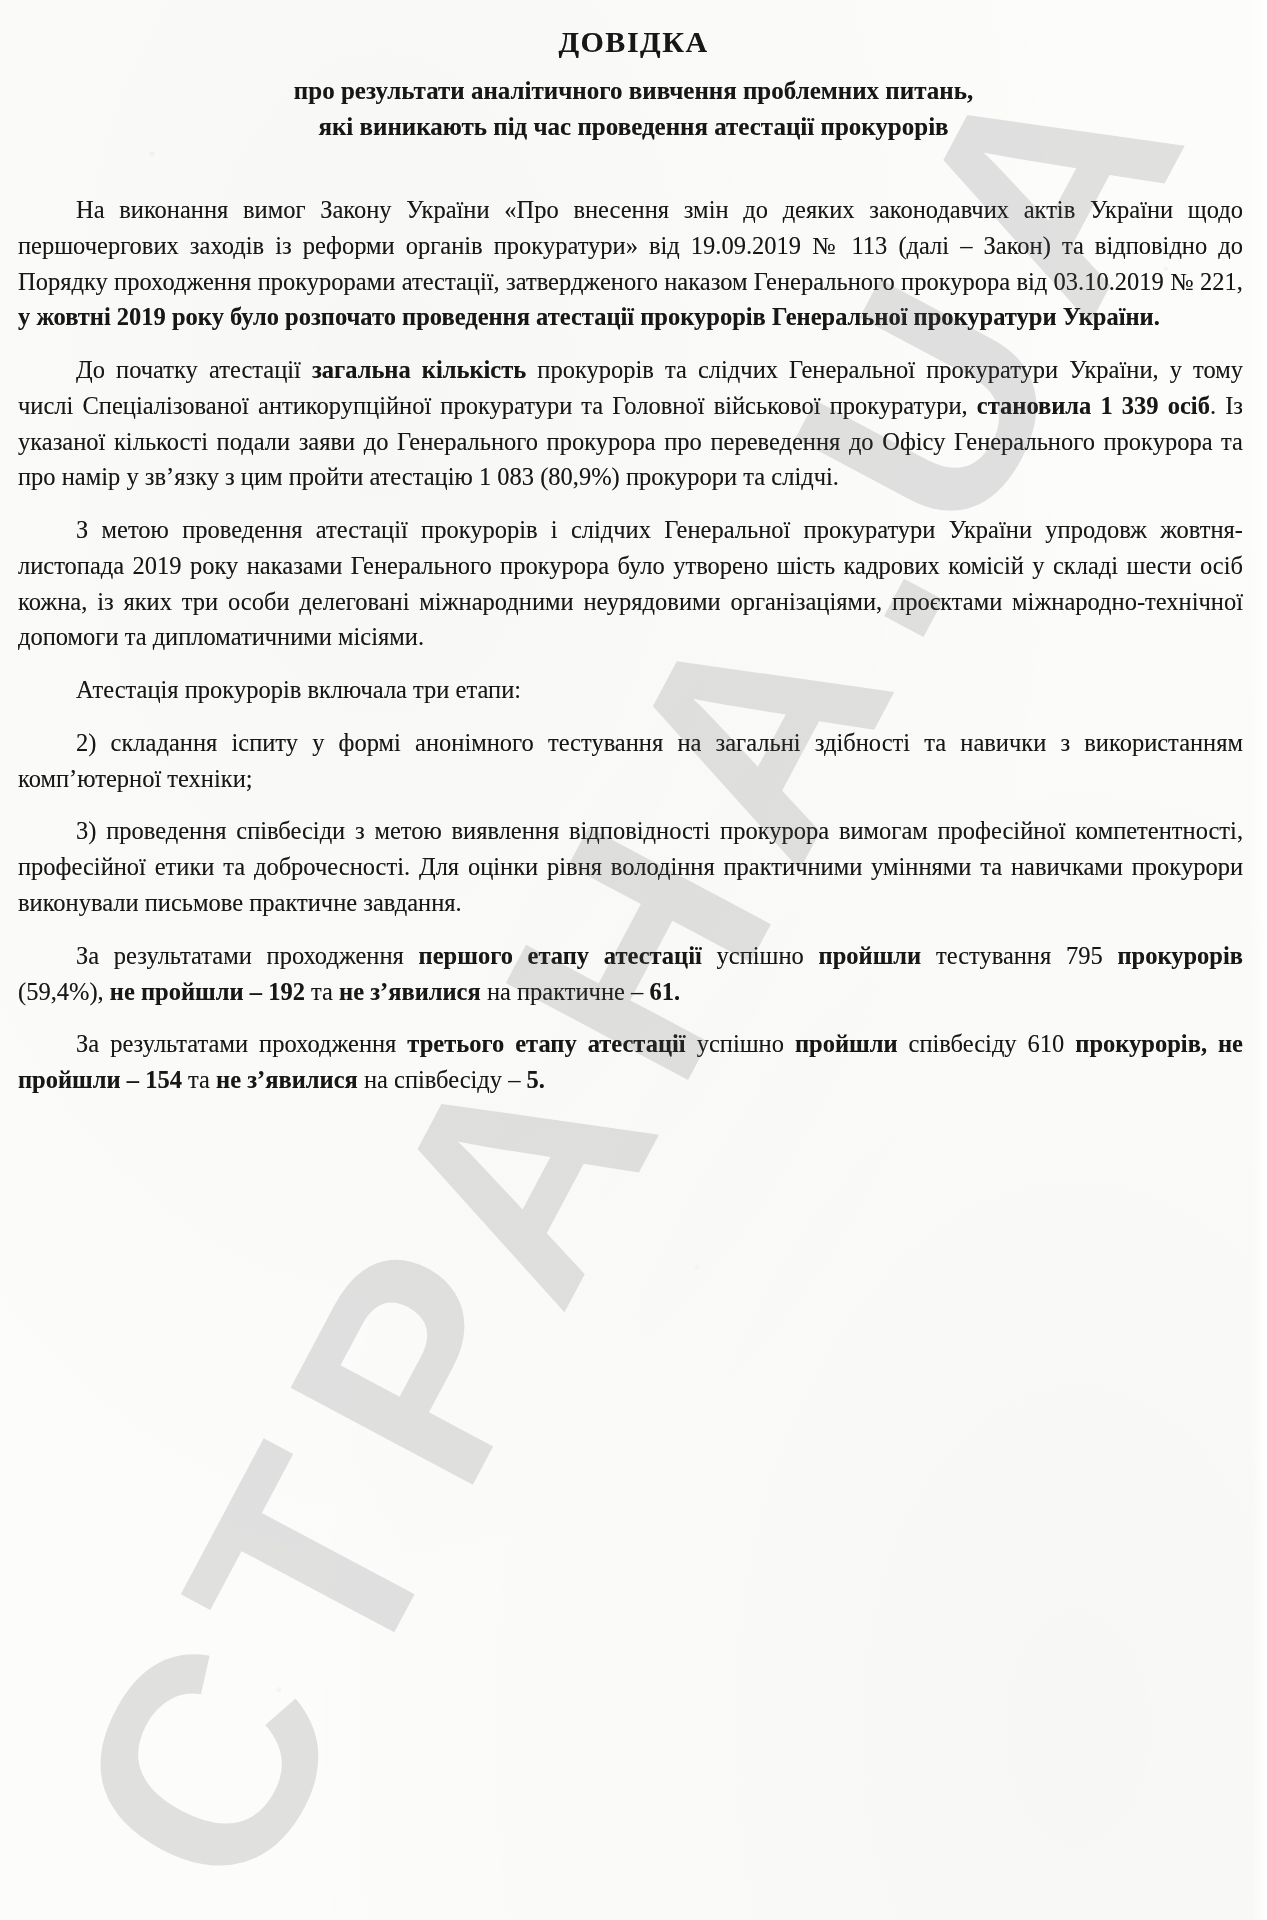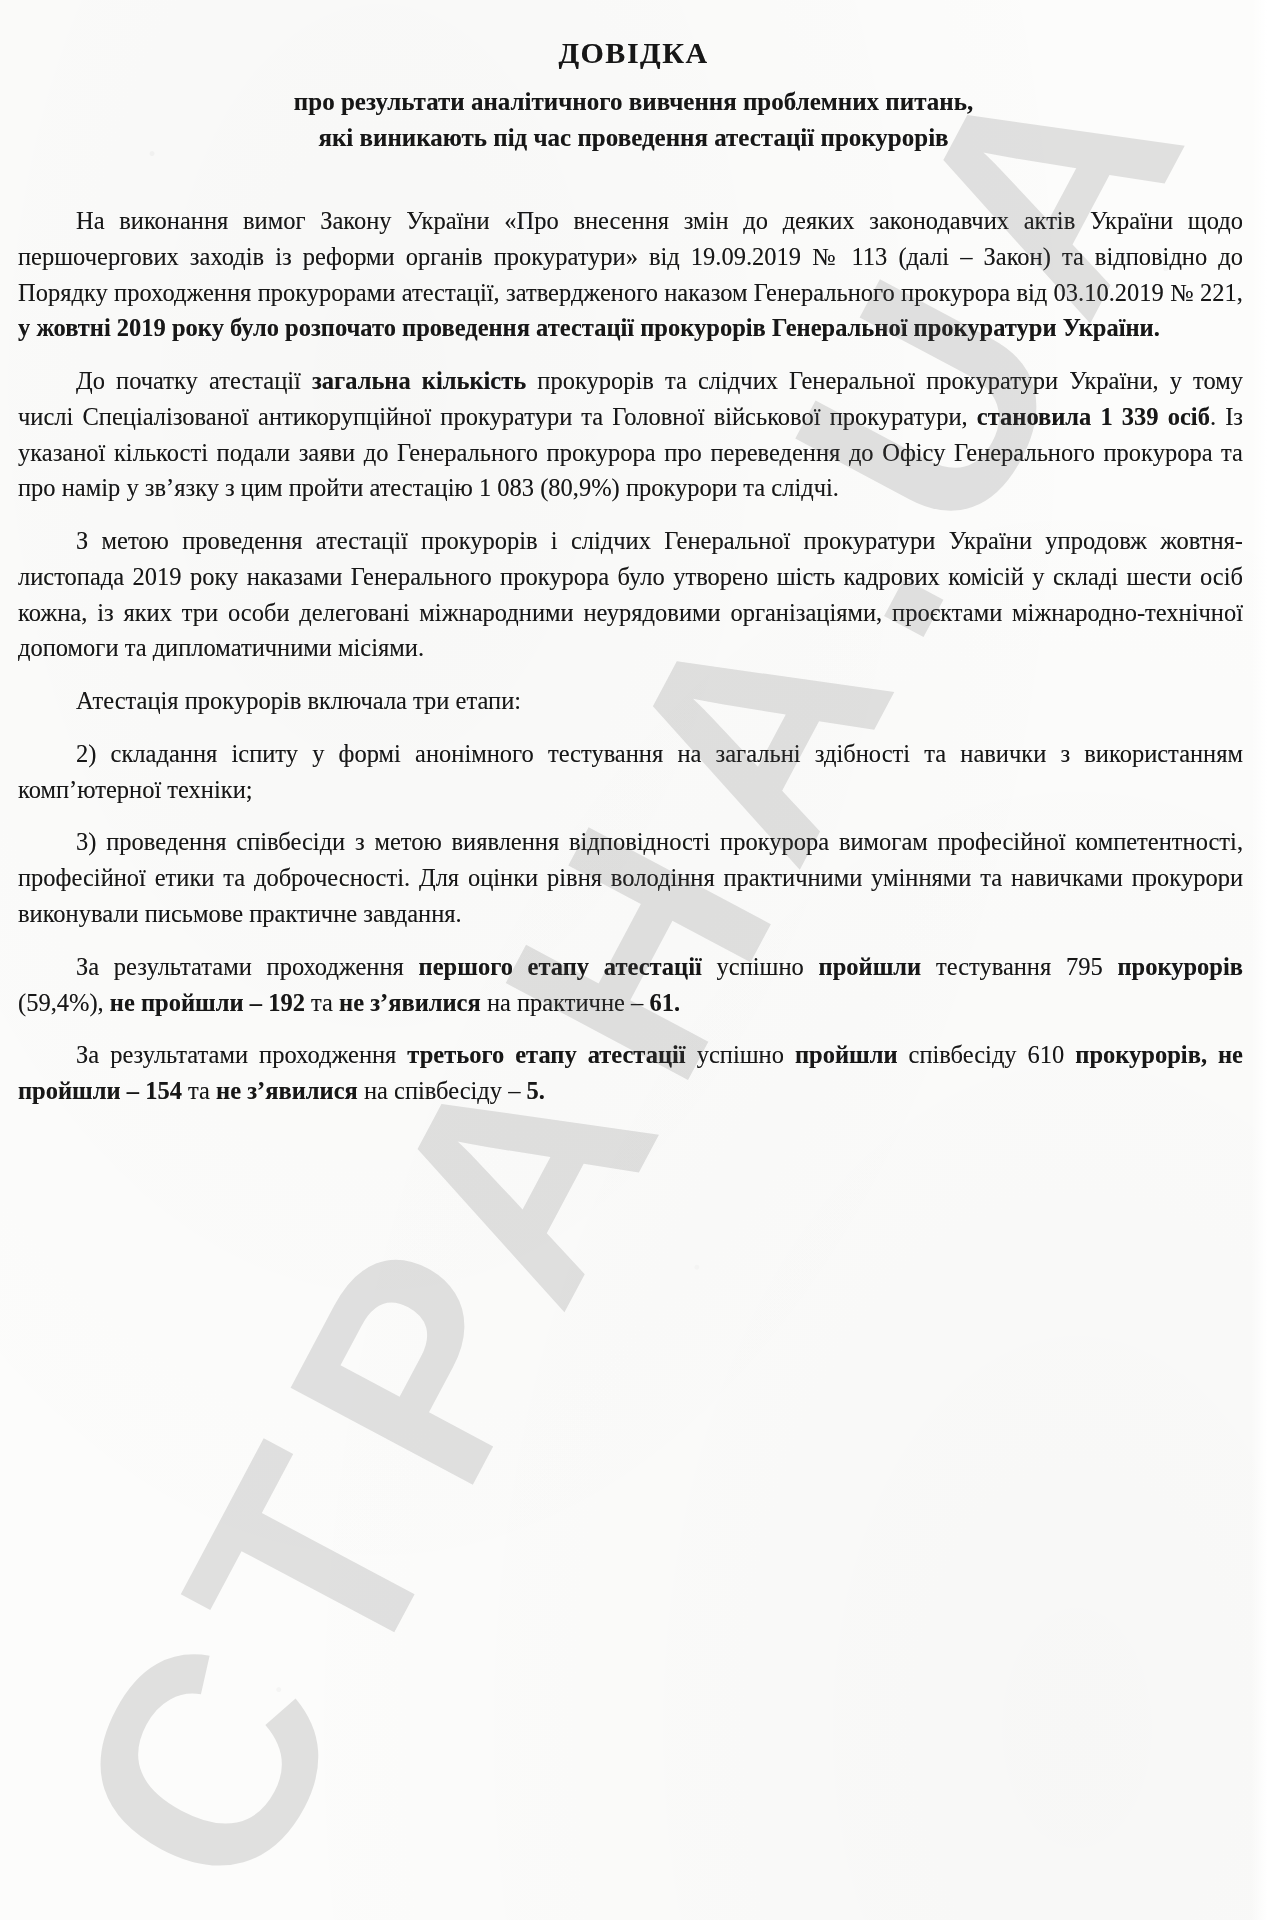--- a/index.html
+++ b/index.html
@@ -50,21 +50,21 @@
     color: rgba(90, 90, 90, 0.17);
     white-space: nowrap;
     pointer-events: none;
     user-select: none;
     line-height: .92;
     z-index: 3;
   }
   .content {
     position: relative;
     z-index: 2;
-    padding: 28px 0 0 0;
+    padding: 17px 0 0 0;
   }
   .doc-title {
     text-align: center;
     font-weight: 700;
     font-size: 30px;
     letter-spacing: 1.5px;
     margin: 8px 0 14px 0;
   }
   .subtitle {
     text-align: center;

